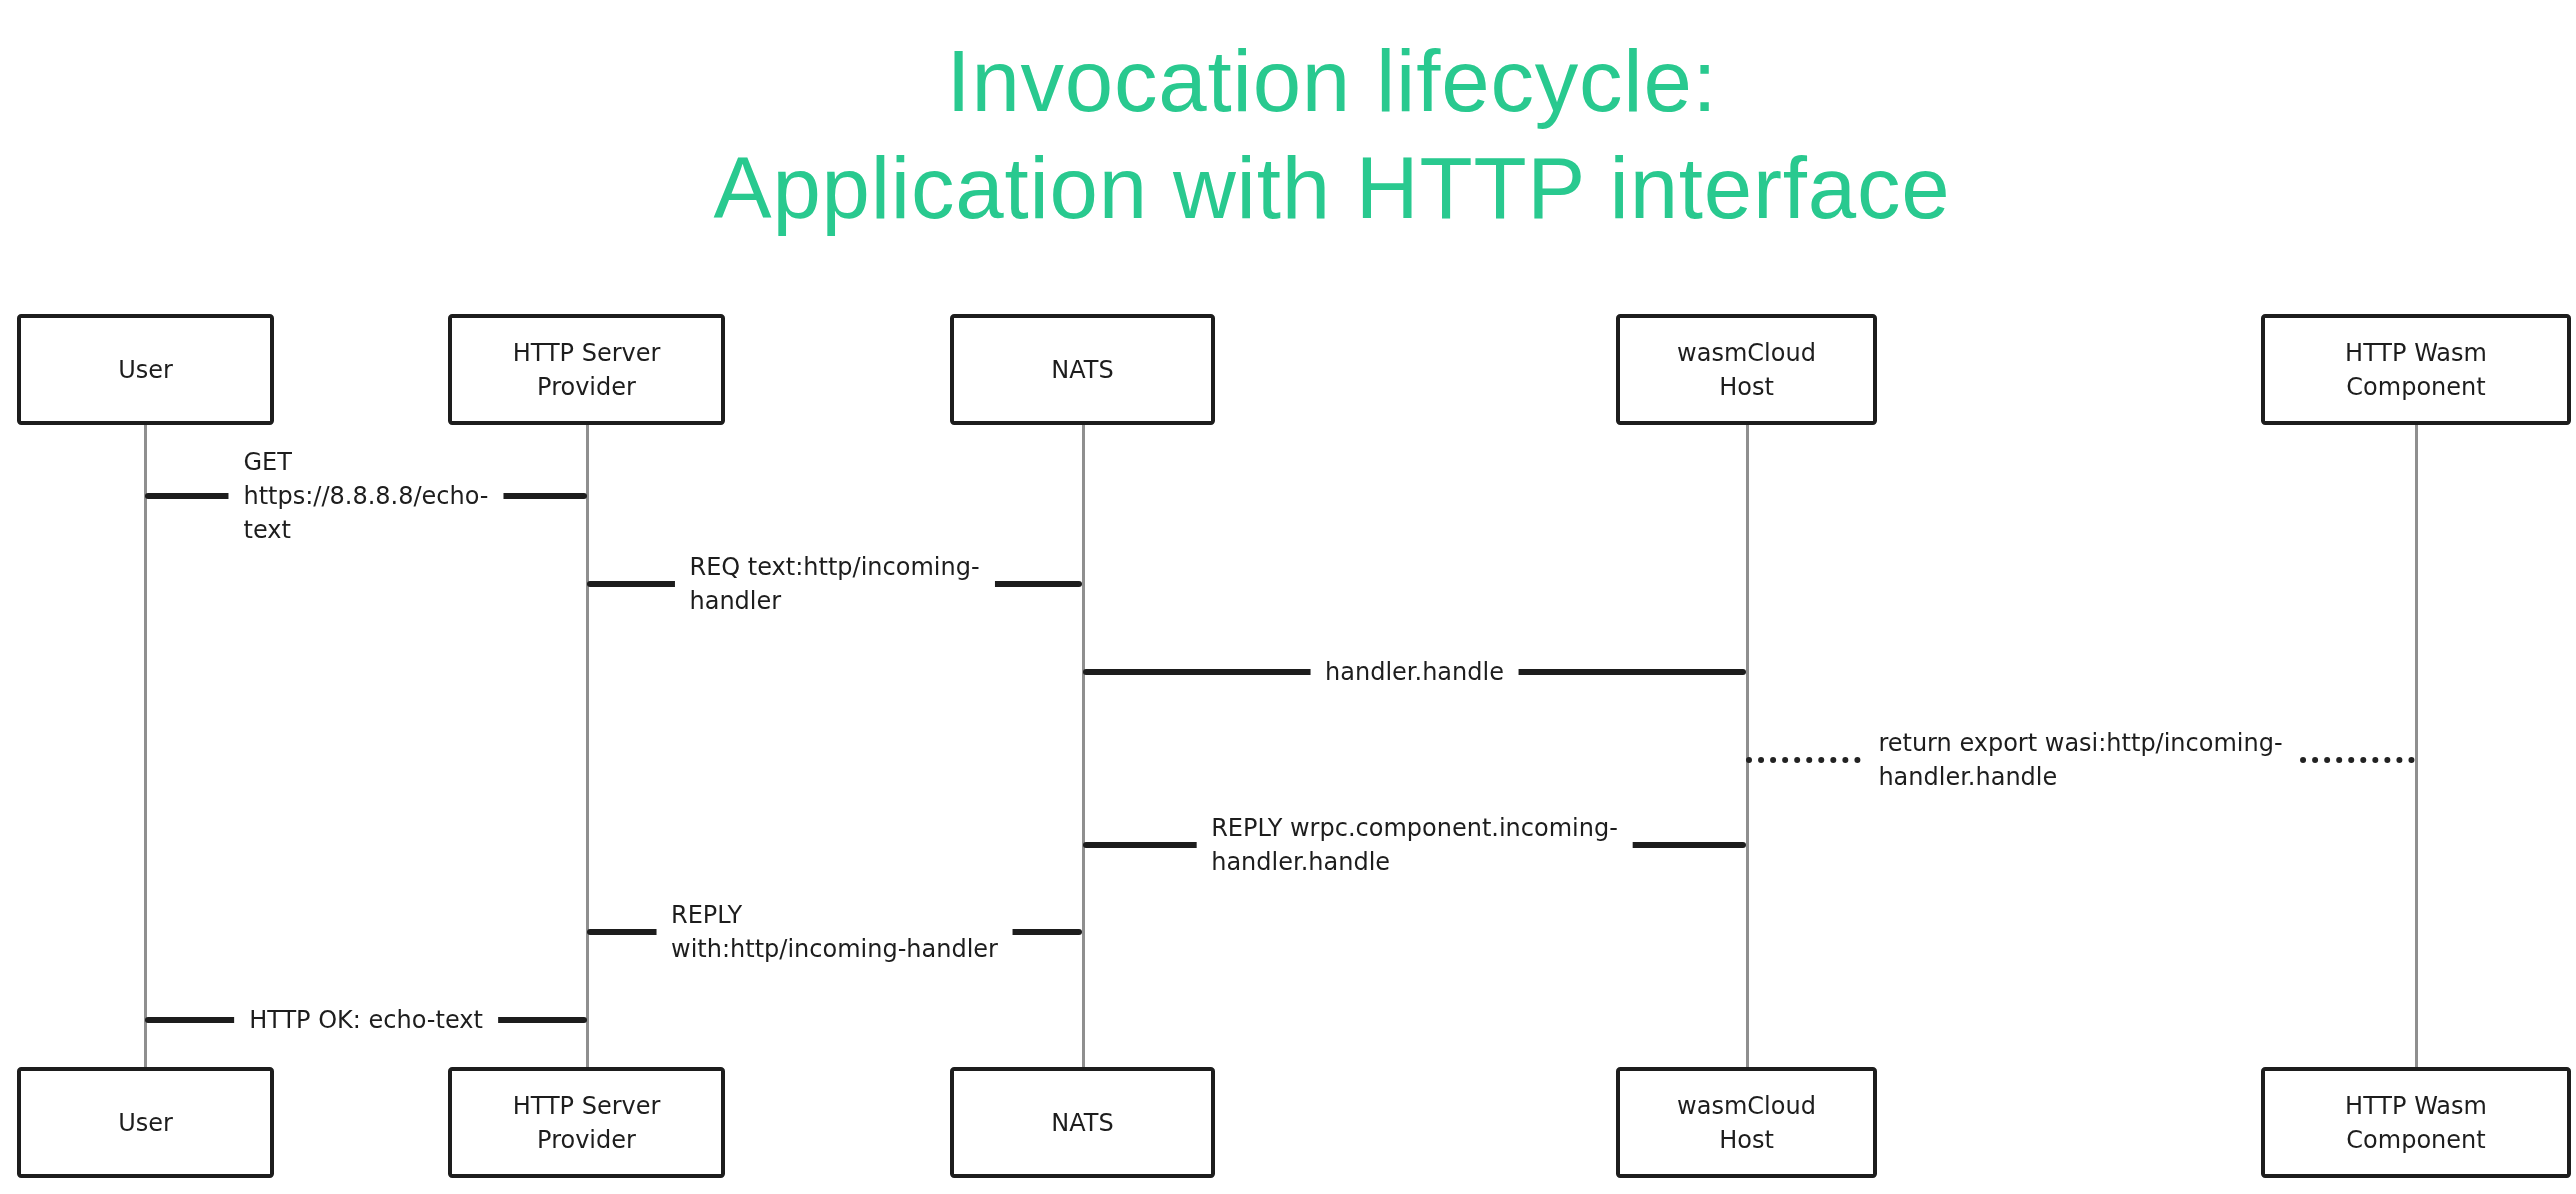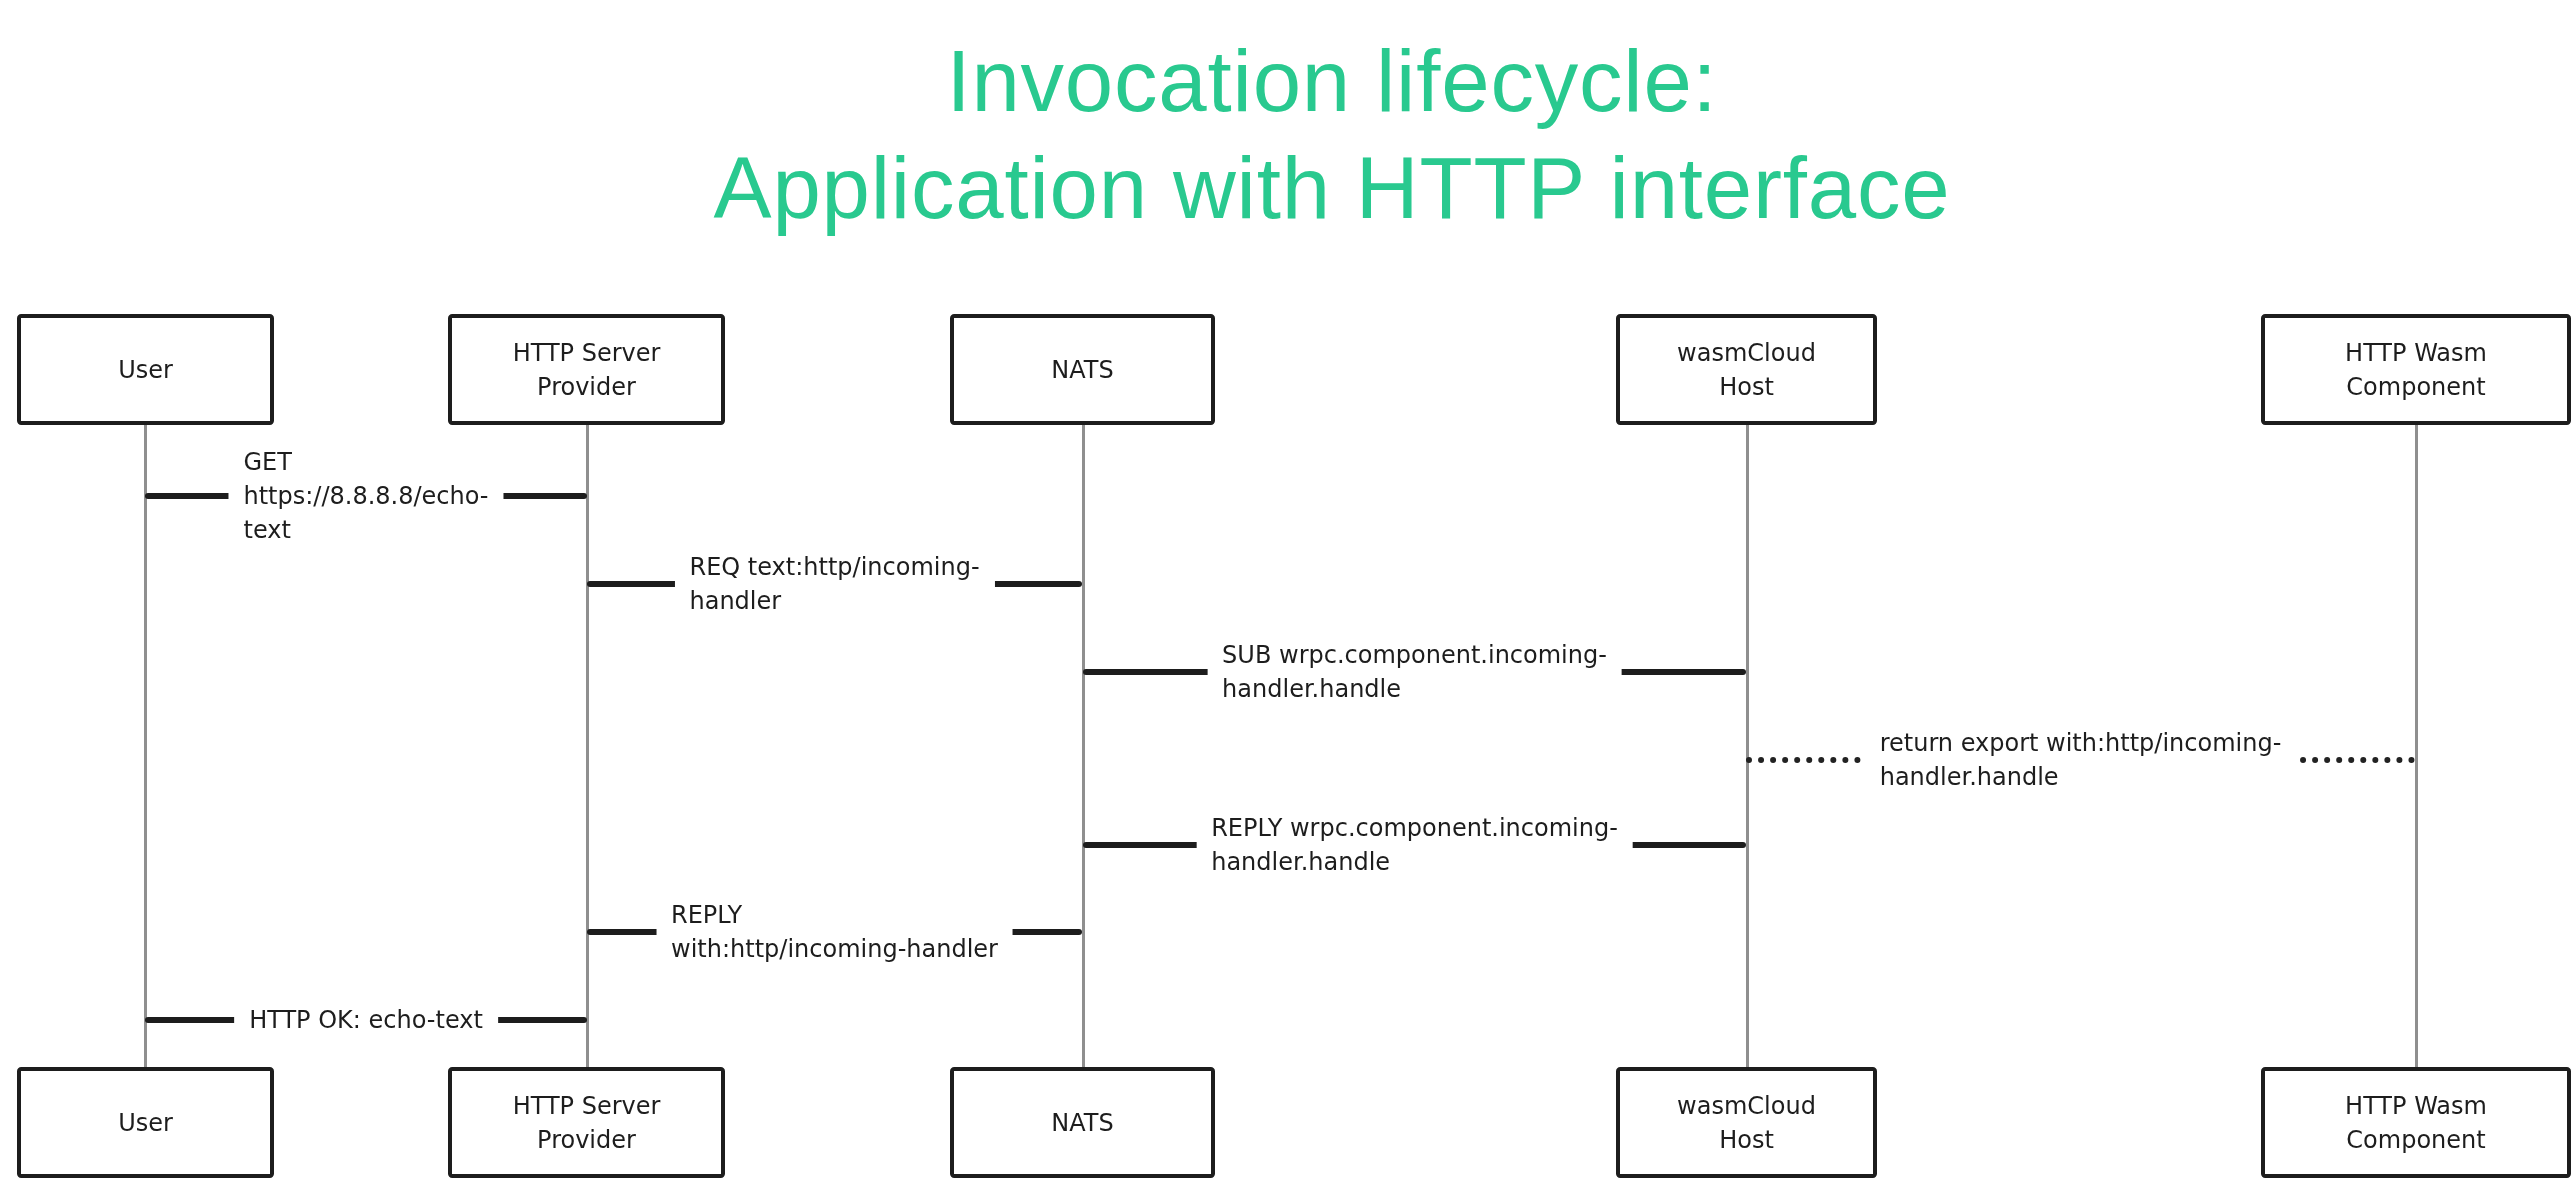--- a/index.html
+++ b/index.html
@@ -128,29 +128,28 @@
     <div class="mline"></div>
     <div class="mlabel">
       <div>REQ text:http/incoming-</div>
       <div>handler</div>
     </div>
   </div>
 
   <div class="msg" style="left:1083px; top:672px; width:663px;">
     <div class="mline"></div>
     <div class="mlabel">
-      <div>SUB wrpc.component.incoming-</div>
       <div>handler.handle</div>
     </div>
   </div>
 
   <div class="msg" style="left:1746px; top:760px; width:669px;">
     <div class="mline dotted"></div>
     <div class="mlabel">
-      <div>return export with:http/incoming-</div>
+      <div>return export wasi:http/incoming-</div>
       <div>handler.handle</div>
     </div>
   </div>
 
   <div class="msg" style="left:1083px; top:845px; width:663px;">
     <div class="mline"></div>
     <div class="mlabel">
       <div>REPLY wrpc.component.incoming-</div>
       <div>handler.handle</div>
     </div>

